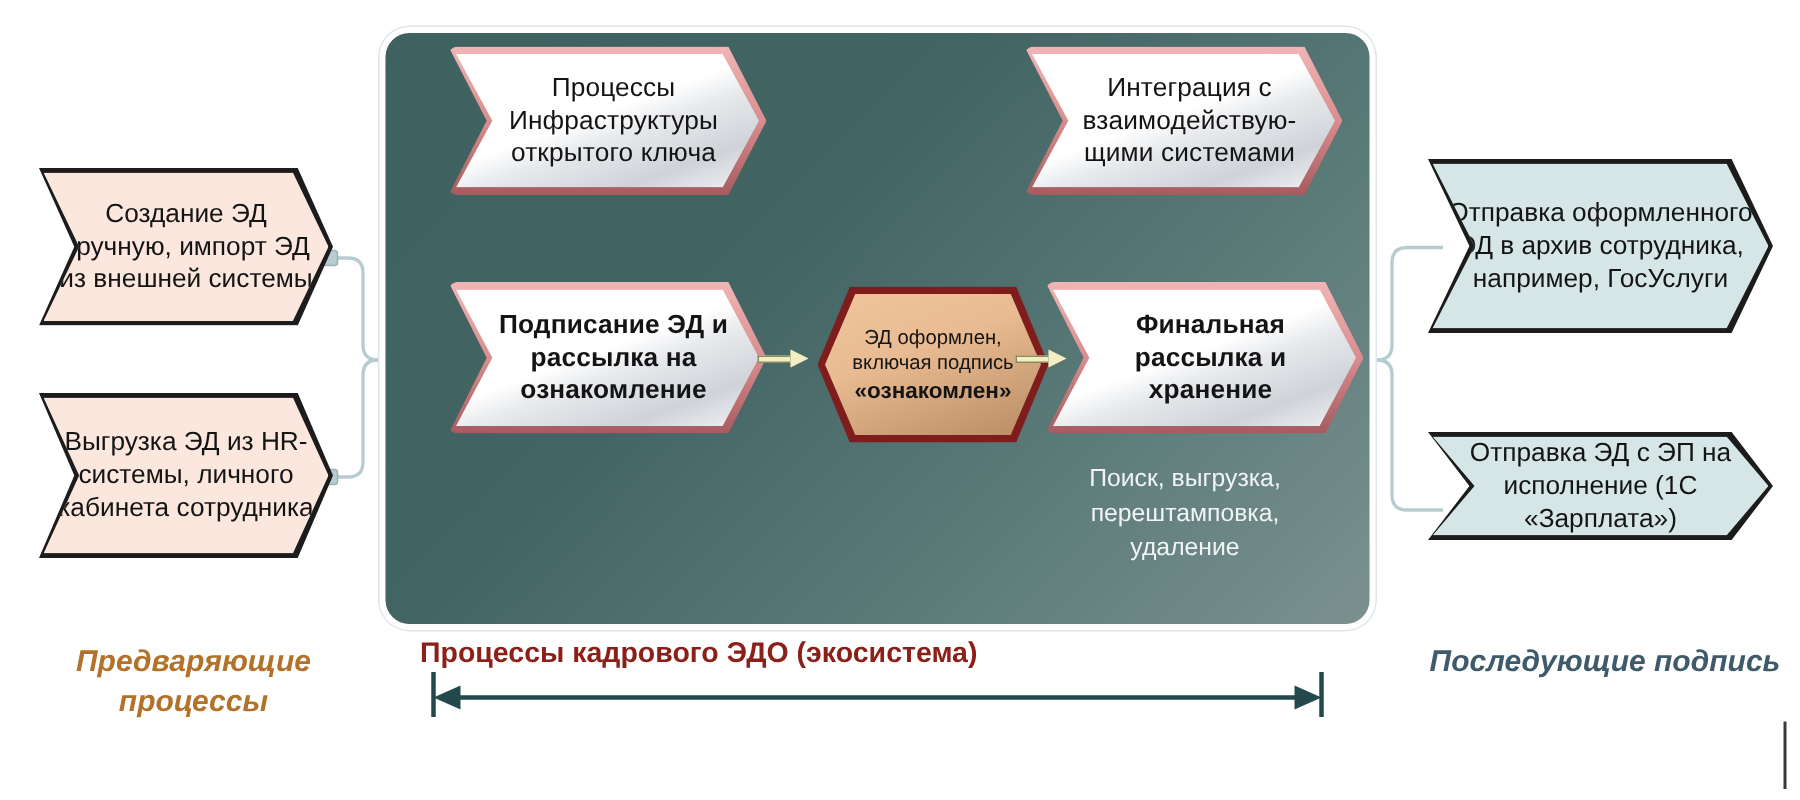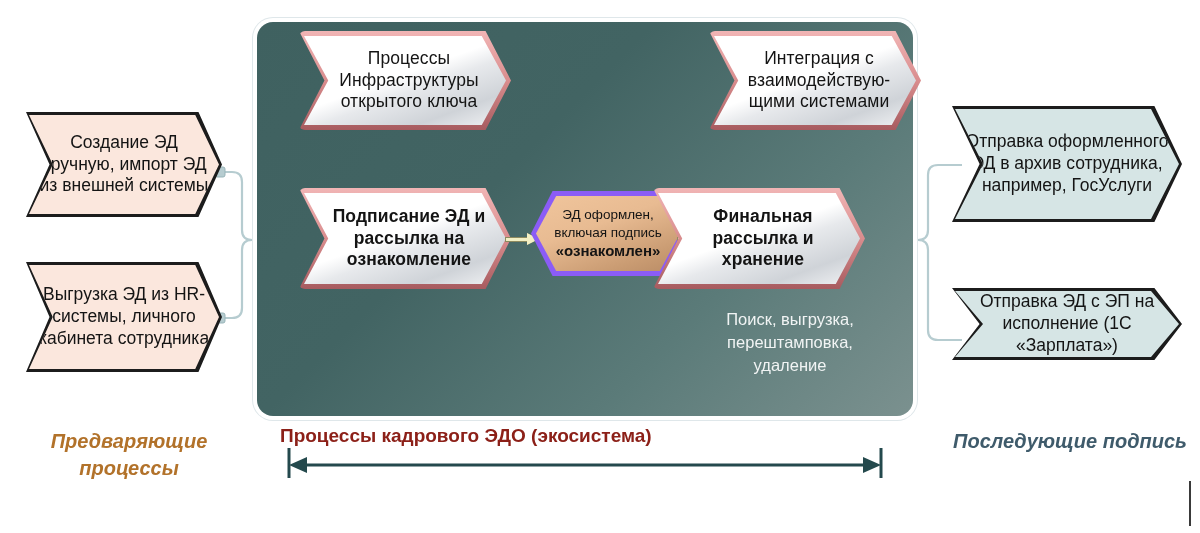--- a/index.html
+++ b/index.html
@@ -83,27 +83,27 @@
   .side-label {
     font-size: 17.5px;
     color: #141414;
     line-height: 1.25;
     padding: 0 4px;
   }
 
   
   #hex-outer {
     position: absolute;
-    left: 531px;
+    left: 545px;
     top: 191px;
     width: 154px;
-    height: 85px;
+    height: 104px;
     -webkit-clip-path: polygon(14% 0%, 86% 0%, 100% 50%, 86% 100%, 14% 100%, 0% 50%);
     clip-path: polygon(14% 0%, 86% 0%, 100% 50%, 86% 100%, 14% 100%, 0% 50%);
-    background: #8b5cf6;
+    background: #7f1d1d;
     filter: drop-shadow(2px 3px 3px rgba(0,0,0,0.4));
   }
   #hex-inner {
     position: absolute;
     left: 5px; top: 5px; right: 5px; bottom: 5px;
     -webkit-clip-path: polygon(14% 0%, 86% 0%, 100% 50%, 86% 100%, 14% 100%, 0% 50%);
     clip-path: polygon(14% 0%, 86% 0%, 100% 50%, 86% 100%, 14% 100%, 0% 50%);
     background: linear-gradient(160deg, #f0c59c 0%, #e8bb92 40%, #c99b72 80%, #b98c66 100%);
     display: flex;
     align-items: center;
@@ -207,21 +207,21 @@
   </svg>
 
   <div id="center-panel"></div>
 
   <div class="chev-outer-red" style="left:299px; top:31px; width:212px; height:99px;">
     <div class="chev-inner-white" style="left:5px; top:5px; right:5px; bottom:5px;">
       <span class="chev-label reg">Процессы Инфраструктуры открытого  ключа</span>
     </div>
   </div>
 
-  <div class="chev-outer-red" style="left:709px; top:31px; width:212px; height:99px;">
+  <div class="chev-outer-red" style="left:683px; top:31px; width:212px; height:99px;">
     <div class="chev-inner-white" style="left:5px; top:5px; right:5px; bottom:5px;">
       <span class="chev-label reg">Интеграция с взаимодействую-щими системами</span>
     </div>
   </div>
 
   <div class="chev-outer-red" style="left:299px; top:188px; width:212px; height:101px;">
     <div class="chev-inner-white" style="left:5px; top:5px; right:5px; bottom:5px;">
       <span class="chev-label bold">Подписание ЭД и рассылка на ознакомление</span>
     </div>
   </div>
@@ -239,21 +239,21 @@
         <div class="b">«ознакомлен»</div>
       </div>
     </div>
   </div>
 
   <div class="yarrow" style="left:677px; top:233px; width:34px;">
     <div class="shaft" style="width:22px;"></div>
     <div class="head" style="left:22px;"></div>
   </div>
 
-  <div class="chev-outer-red" style="left:653px; top:188px; width:212px; height:101px;">
+  <div class="chev-outer-red" style="left:697px; top:188px; width:212px; height:101px;">
     <div class="chev-inner-white" style="left:5px; top:5px; right:5px; bottom:5px;">
       <span class="chev-label bold">Финальная рассылка и хранение</span>
     </div>
   </div>
 
   <div class="panel-desc" style="left:690px; top:308px; width:200px;">Поиск, выгрузка, перештамповка, удаление</div>
 
   <div class="side-chev" style="left:26px; top:112px; width:196px; height:105px;">
     <div class="side-chev-fill pink">
       <span class="side-label">Создание ЭД вручную, импорт ЭД из внешней системы</span>

